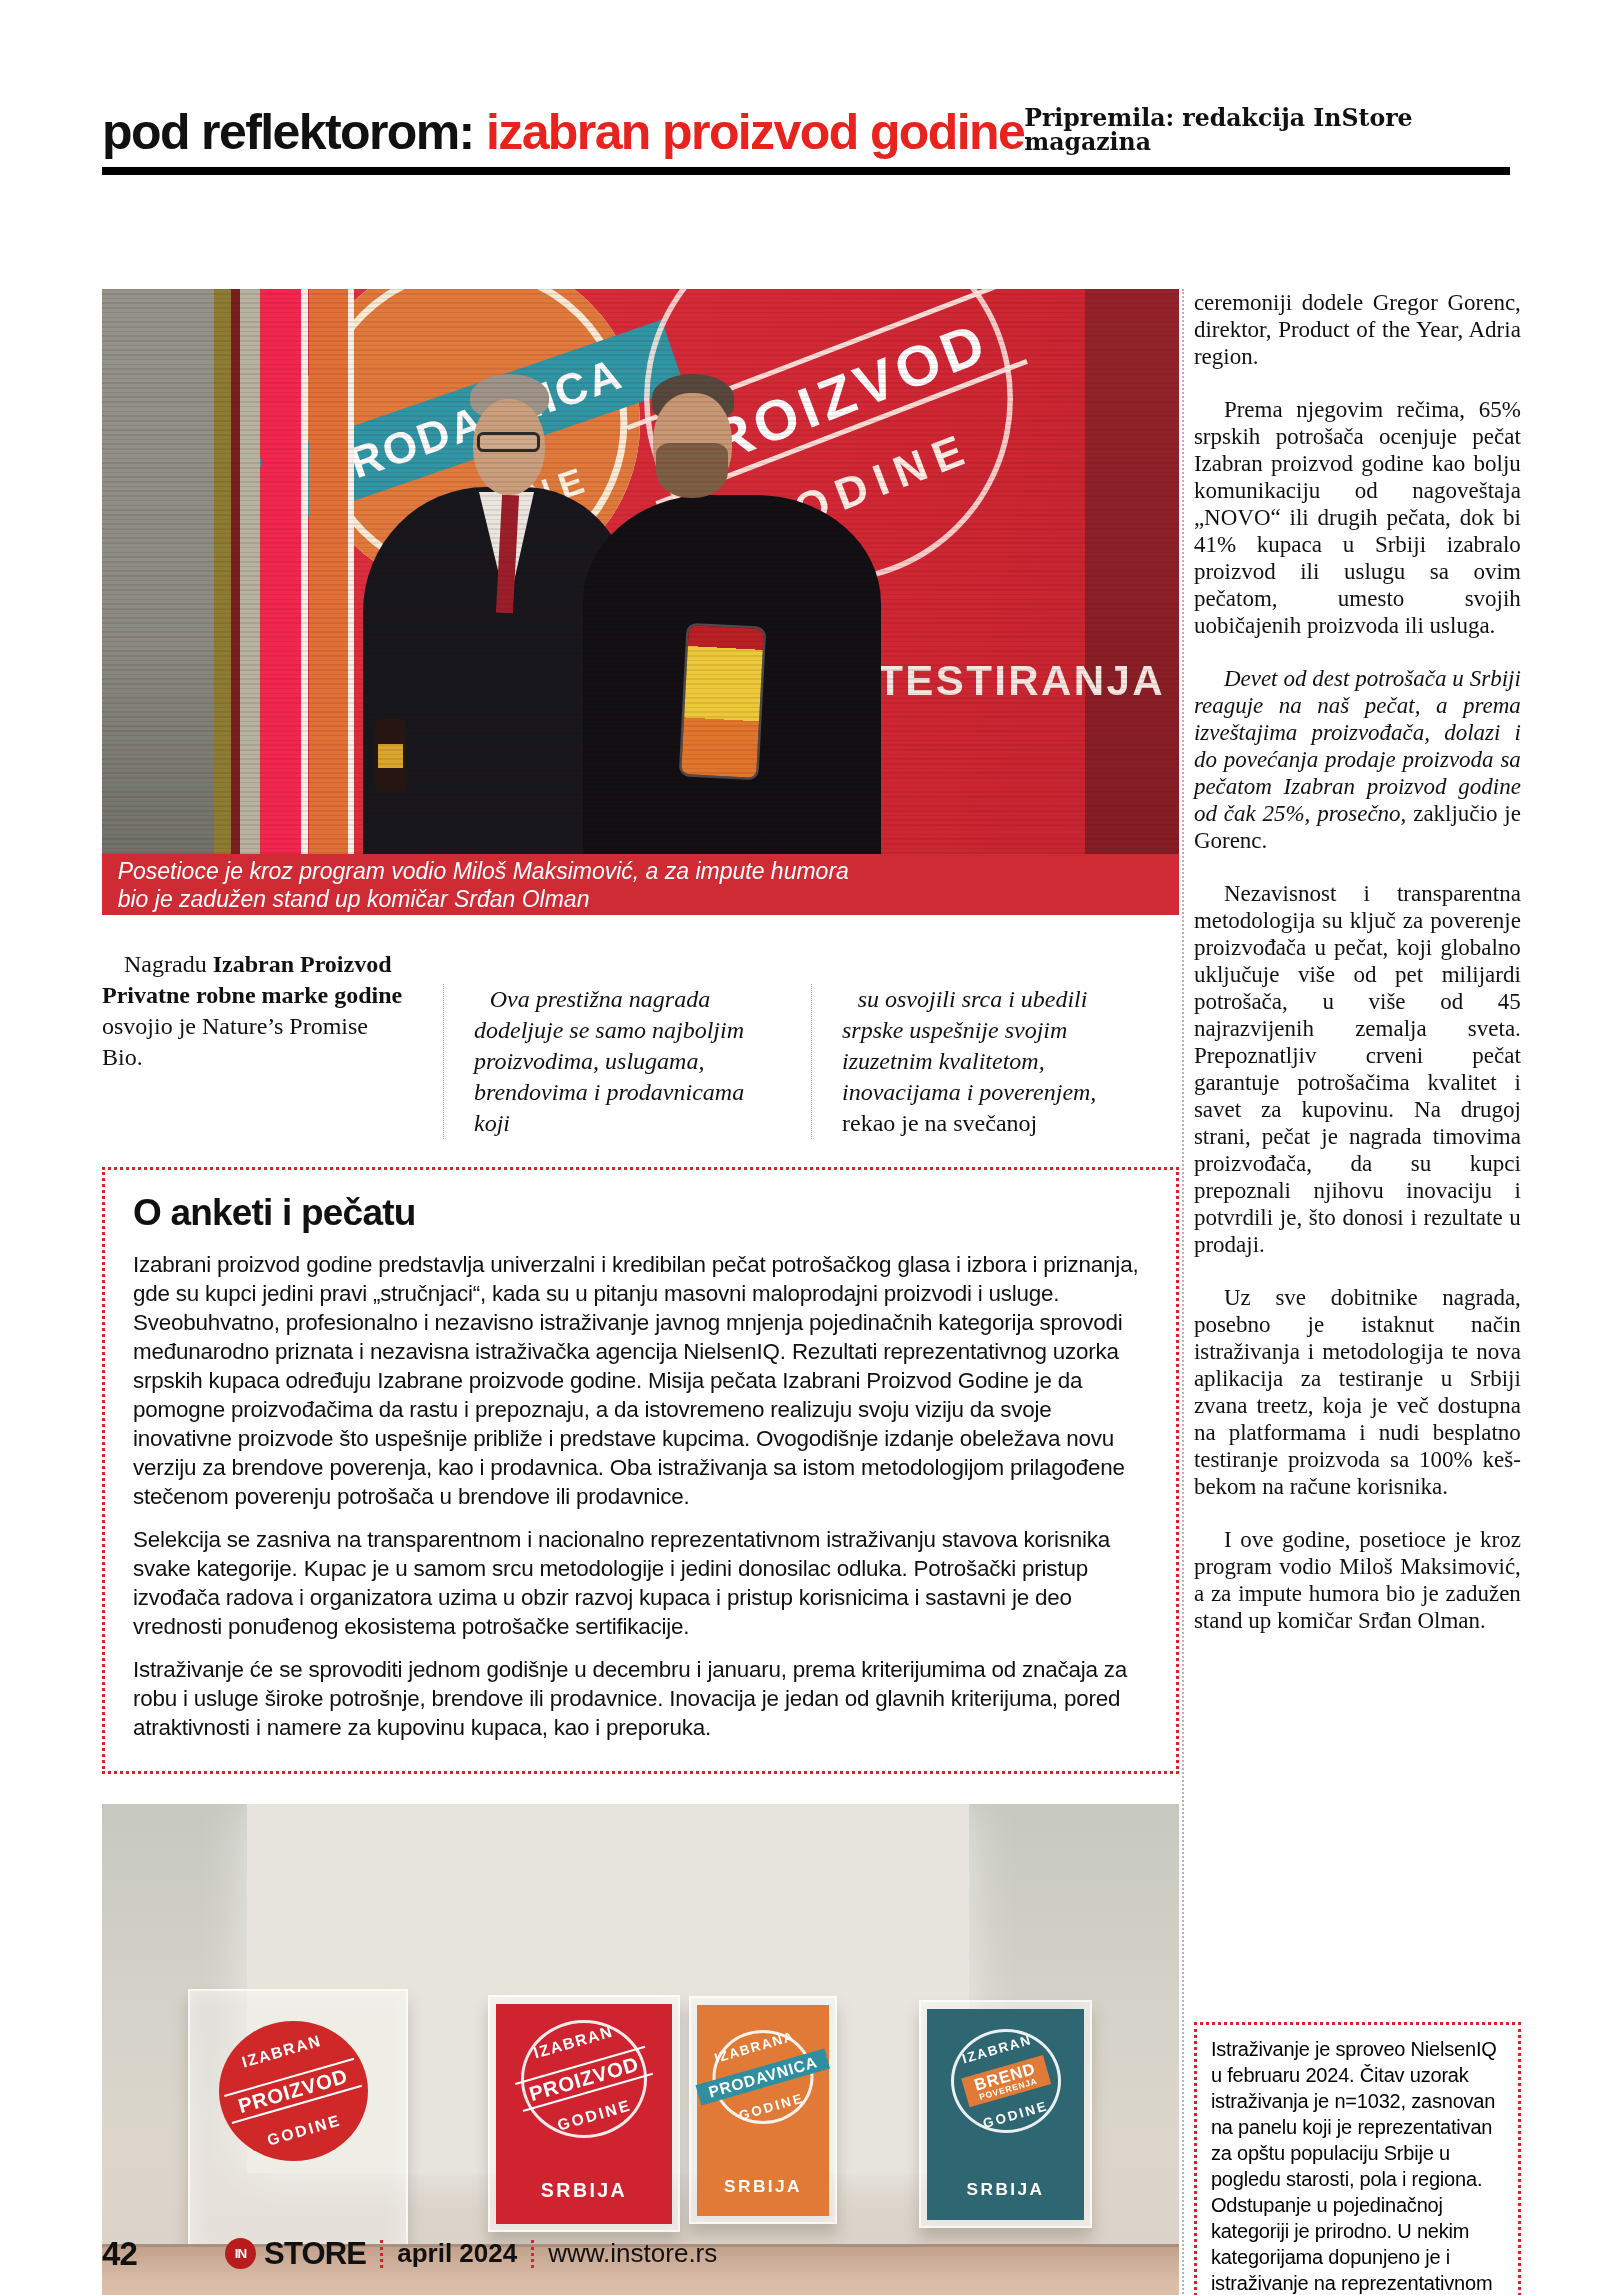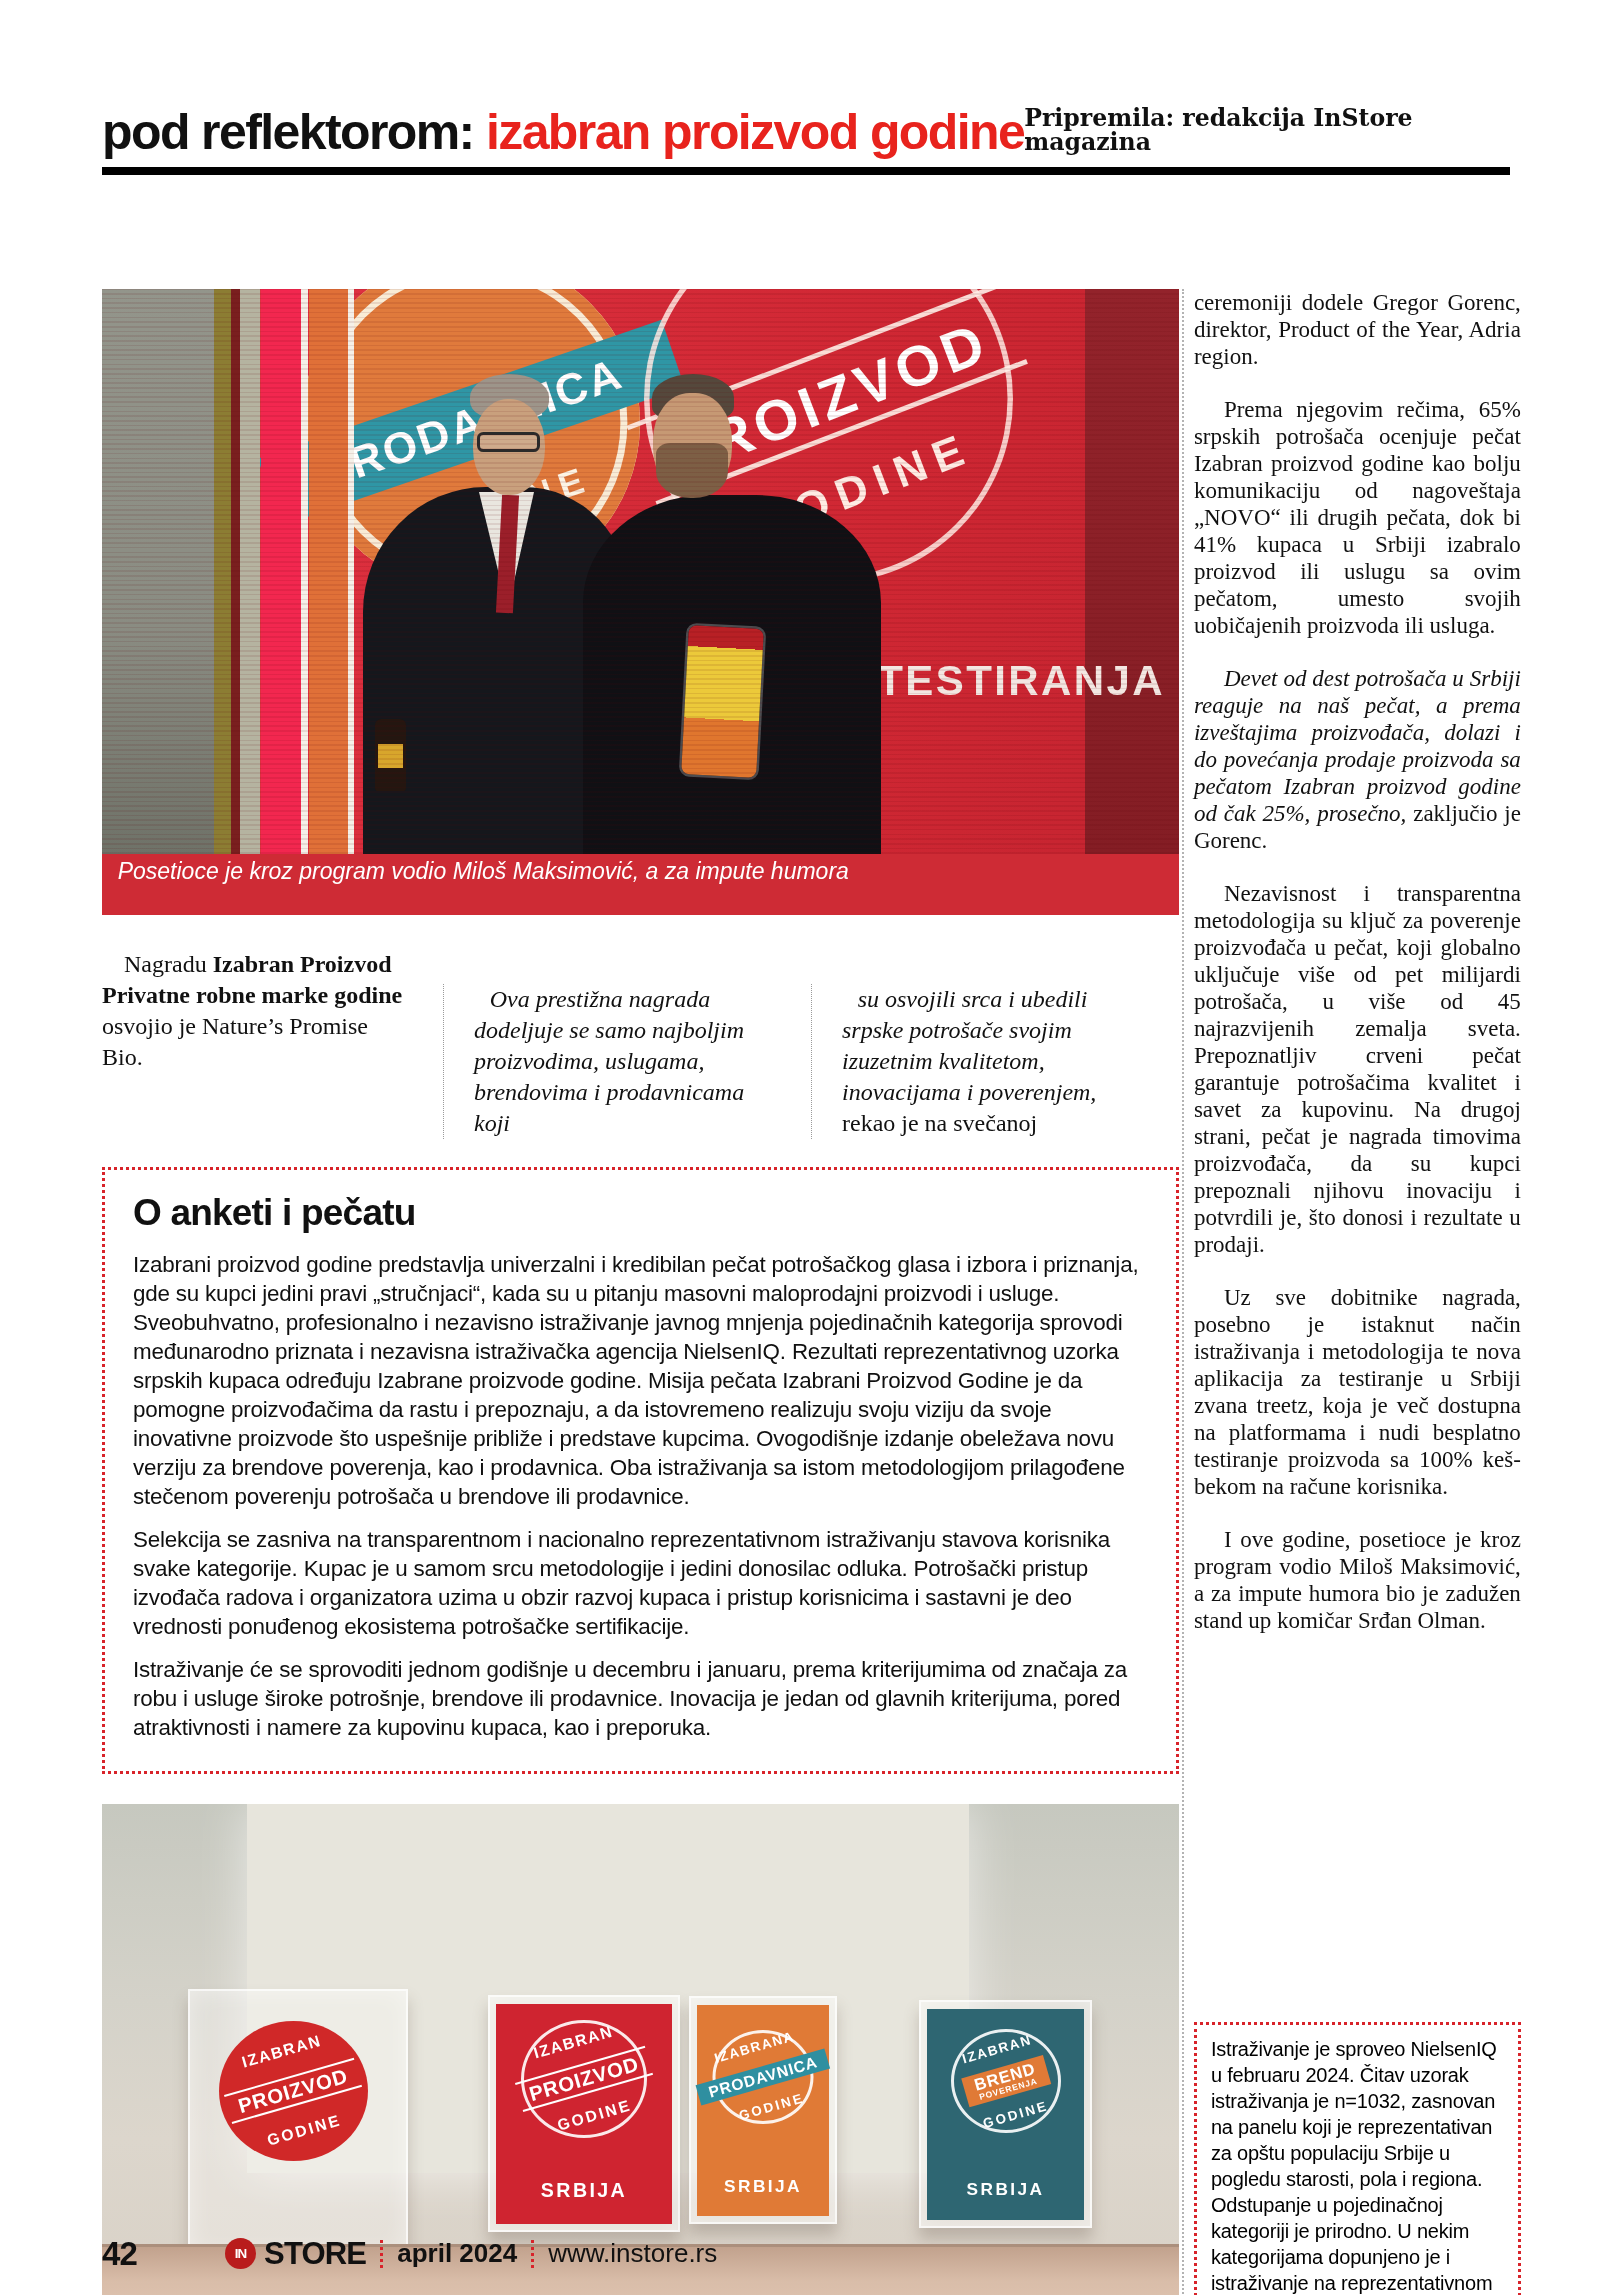--- a/index.html
+++ b/index.html
@@ -187,27 +187,28 @@
           <div class="man m2-body"></div>
           <div class="man m2-hair"></div>
           <div class="man m2-face"></div>
           <div class="man m2-beard"></div>
           <div class="man m2-pack"></div>
 
           <div class="led"></div>
         </div>
         <figcaption class="caption">
           <div>Posetioce je kroz program vodio Miloš Maksimović, a za impute humora</div>
+          <div>bio je zadužen stand up komičar Srđan Olman</div>
         </figcaption>
       </figure>
 
       <section class="intro-cols">
         <div class="icol icol-1"><span>Nagradu </span><b>Izabran Proizvod Privatne robne marke godine</b><span> osvojio je Nature’s Promise Bio.</span></div>
         <div class="icol icol-2"><em>Ova prestižna nagrada dodeljuje se samo najboljim proizvodima, uslugama, brendovima i prodavnicama koji</em></div>
-        <div class="icol icol-3"><em>su osvojili srca i ubedili srpske potrošače svojim izuzetnim kvalitetom, inovacijama i poverenjem,</em><span> rekao je na svečanoj</span></div>
+        <div class="icol icol-3"><em>su osvojili srca i ubedili srpske uspešnije svojim izuzetnim kvalitetom, inovacijama i poverenjem,</em><span> rekao je na svečanoj</span></div>
       </section>
 
       <section class="about-box">
         <h2>O anketi i pečatu</h2>
         <p>Izabrani proizvod godine predstavlja univerzalni i kredibilan pečat potrošačkog glasa i izbora i priznanja, gde su kupci jedini pravi „stručnjaci“, kada su u pitanju masovni maloprodajni proizvodi i usluge. Sveobuhvatno, profesionalno i nezavisno istraživanje javnog mnjenja pojedinačnih kategorija sprovodi međunarodno priznata i nezavisna istraživačka agencija NielsenIQ. Rezultati reprezentativnog uzorka srpskih kupaca određuju Izabrane proizvode godine. Misija pečata Izabrani Proizvod Godine je da pomogne proizvođačima da rastu i prepoznaju, a da istovremeno realizuju svoju viziju da svoje inovativne proizvode što uspešnije približe i predstave kupcima. Ovogodišnje izdanje obeležava novu verziju za brendove poverenja, kao i prodavnica. Oba istraživanja sa istom metodologijom prilagođene stečenom poverenju potrošača u brendove ili prodavnice.</p>
         <p>Selekcija se zasniva na transparentnom i nacionalno reprezentativnom istraživanju stavova korisnika svake kategorije. Kupac je u samom srcu metodologije i jedini donosilac odluka. Potrošački pristup izvođača radova i organizatora uzima u obzir razvoj kupaca i pristup korisnicima i sastavni je deo vrednosti ponuđenog ekosistema potrošačke sertifikacije.</p>
         <p>Istraživanje će se sprovoditi jednom godišnje u decembru i januaru, prema kriterijumima od značaja za robu i usluge široke potrošnje, brendove ili prodavnice. Inovacija je jedan od glavnih kriterijuma, pored atraktivnosti i namere za kupovinu kupaca, kao i preporuka.</p>
       </section>
 
       <figure class="photo2" style="margin:30px 0 0 0">

